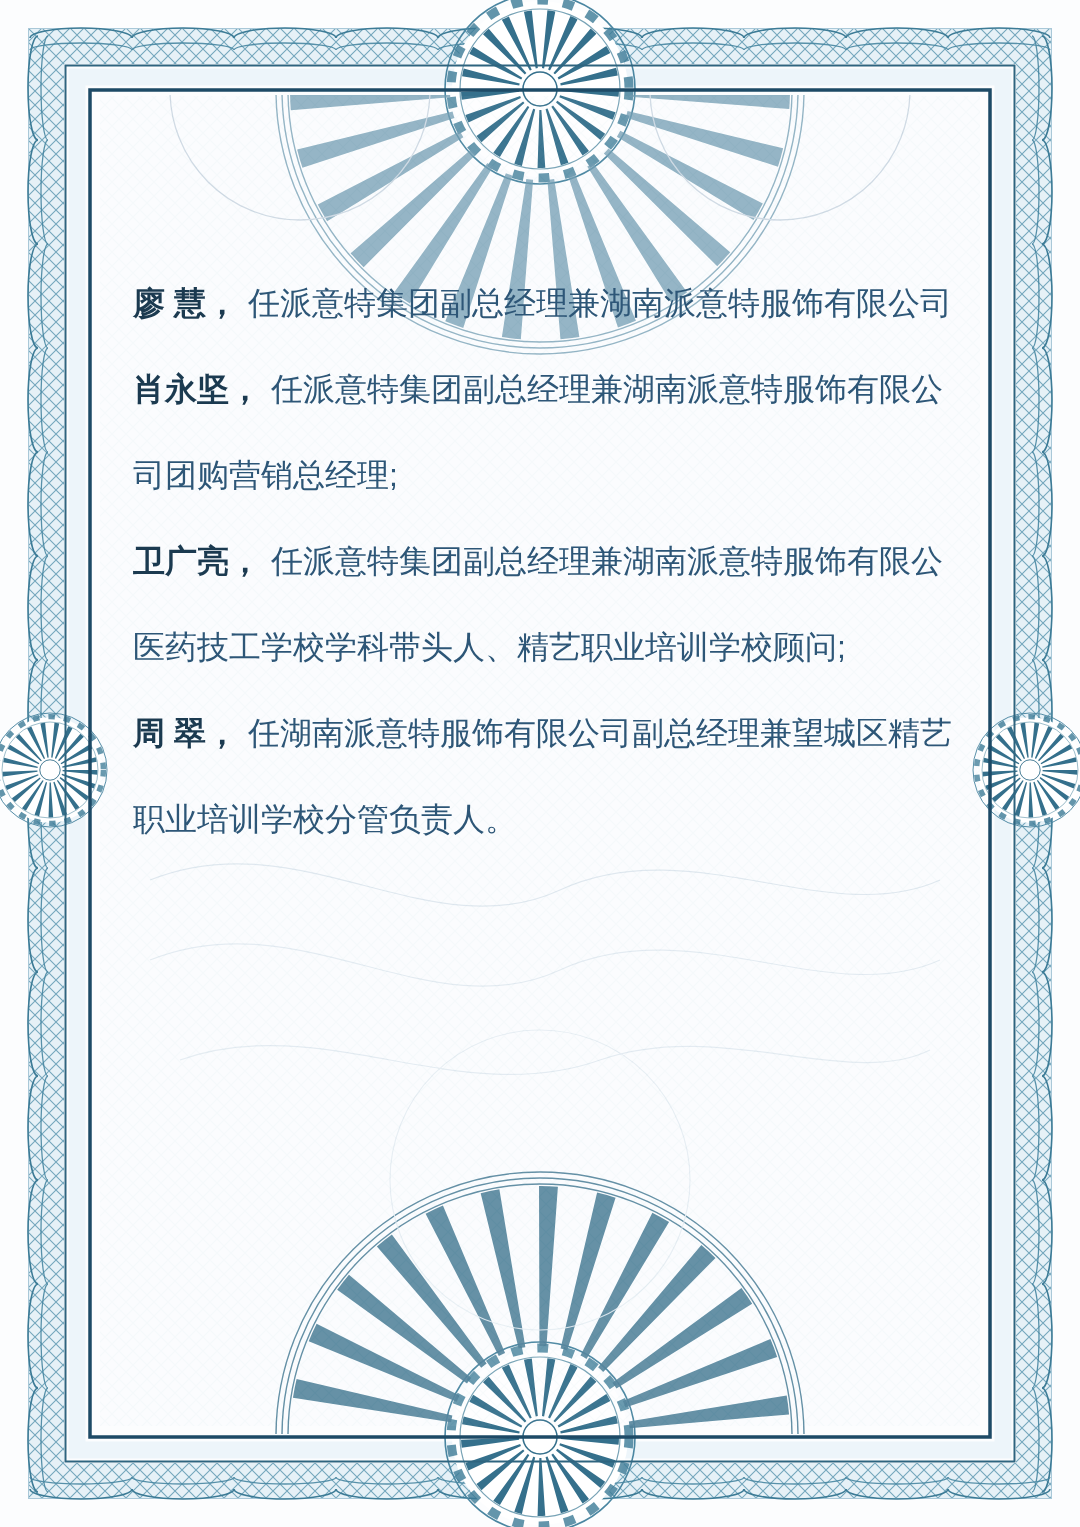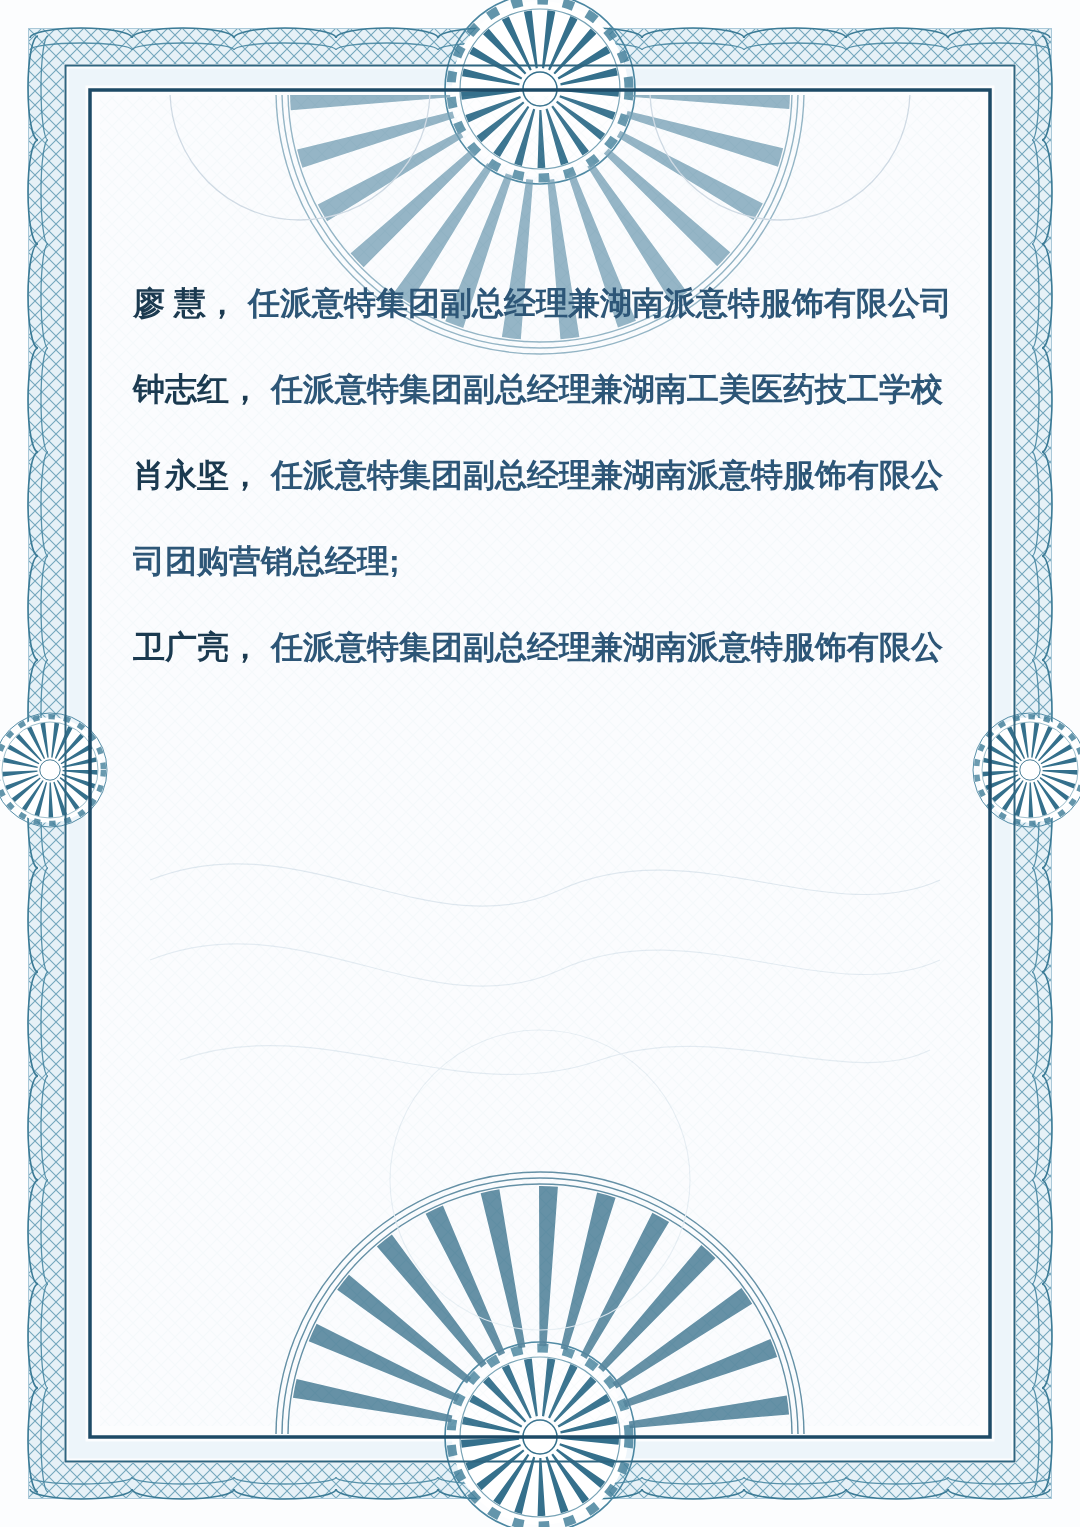--- a/index.html
+++ b/index.html
@@ -12,21 +12,21 @@
   }
   .ornament{position:absolute;inset:0;z-index:1;}
   .textblock{
     position:absolute;left:133px;top:260px;width:840px;
     font-size:32px;line-height:86px;
     color:#2d5677;z-index:2;
   }
   .line{white-space:nowrap;height:86px;}
   .nm{font-weight:700;color:#1b3a50;}
   .nm:not(:empty){margin-right:10px;margin-top:36px;}
-  .rs{font-weight:700;}
+  .rs{font-weight:400;}
 </style>
 </head>
 <body>
 
 <div class="cert">
 
   <svg class="ornament" width="1080" height="1527" viewBox="0 0 1080 1527" xmlns="http://www.w3.org/2000/svg">
     <defs>
       <pattern id="xh" width="14" height="14" patternUnits="userSpaceOnUse">
         <rect width="14" height="14" fill="#e6f1f7"></rect>
@@ -102,19 +102,21 @@
       <path d="M150,880 C300,820 430,950 560,890 C690,830 830,930 940,880" stroke="#dde6ee"></path>
       <path d="M150,960 C300,900 430,1030 560,970 C690,910 830,1010 940,960" stroke="#e2eaf1"></path>
       <path d="M180,1060 C320,1010 460,1110 600,1060 C720,1018 850,1090 930,1050" stroke="#e2eaf1"></path>
       <circle cx="540" cy="1180" r="150" stroke="#e6edf3"></circle>
     </g>
     <rect x="100" y="96" width="880" height="1330" fill="url(#xh)" opacity="0.05"></rect>
   </svg>
 
   <div class="textblock">
     <div class="line"><span class="nm">廖 慧，</span><span class="rs">任派意特集团副总经理兼湖南派意特服饰有限公司</span></div>
-    <div class="line"><span class="nm">钟志红，</span><span class="rs">任派意特集团副总经理兼湖南工美医药技工学校</span></div>
     <div class="line"><span class="nm">肖永坚，</span><span class="rs">任派意特集团副总经理兼湖南派意特服饰有限公</span></div>
     <div class="line"><span class="nm"></span><span class="rs">司团购营销总经理;</span></div>
     <div class="line"><span class="nm">卫广亮，</span><span class="rs">任派意特集团副总经理兼湖南派意特服饰有限公</span></div>
+    <div class="line"><span class="nm"></span><span class="rs">医药技工学校学科带头人、精艺职业培训学校顾问;</span></div>
+    <div class="line"><span class="nm">周 翠，</span><span class="rs">任湖南派意特服饰有限公司副总经理兼望城区精艺</span></div>
+    <div class="line"><span class="nm"></span><span class="rs">职业培训学校分管负责人。</span></div>
   </div>
 
 </div>
 
 </body></html>

